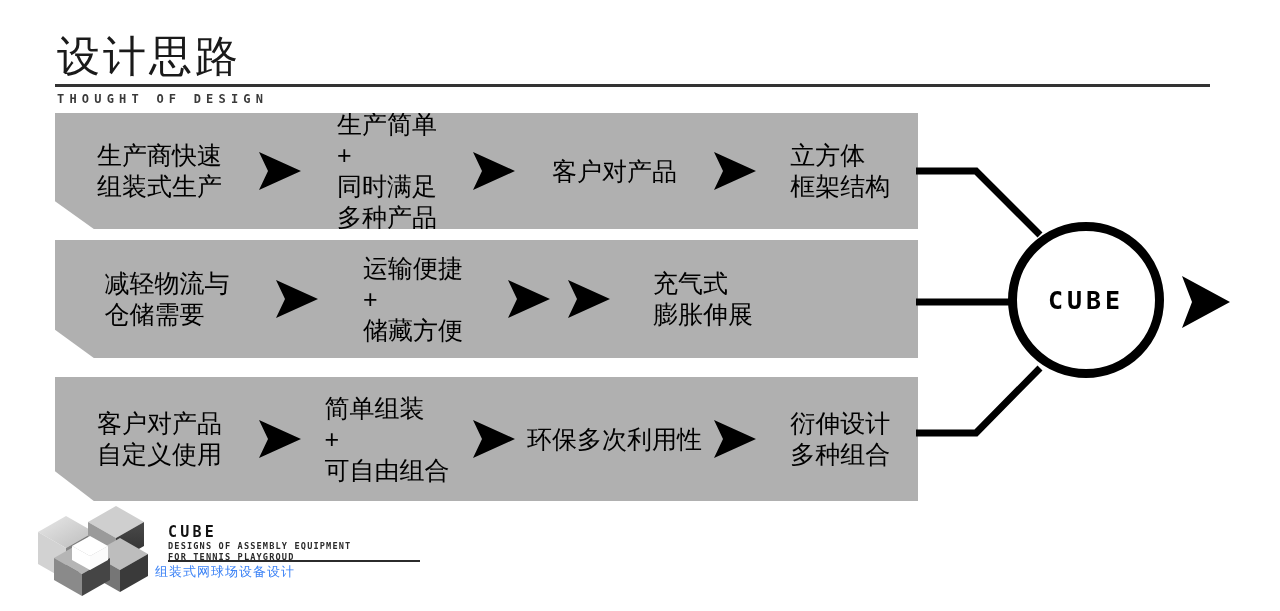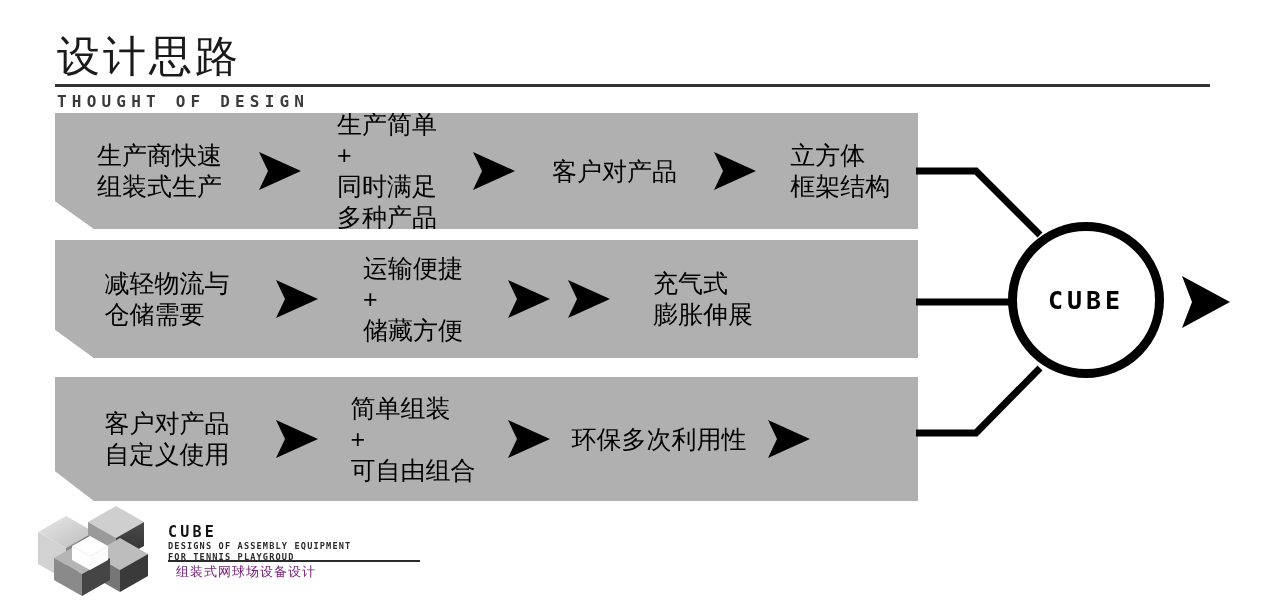--- a/index.html
+++ b/index.html
@@ -35,21 +35,21 @@
     left: 55px;
     top: 84px;
     width: 1155px;
     height: 3px;
     background: #333333;
   }
   #subtitle {
     position: absolute;
     left: 57px;
     top: 92px;
-    font-size: 16px;
+    font-size: 12px;
     letter-spacing: 5.2px;
     font-weight: 700;
     color: #3a3a3a;
     white-space: nowrap;
     font-family: "DejaVu Sans Mono", monospace;
   }
 
   
   .band {
     position: absolute;
@@ -153,25 +153,25 @@
   #logo-rule {
     position: absolute;
     left: 138px;
     top: 60px;
     width: 252px;
     height: 1.5px;
     background: #2b2b2b;
   }
   #logo-cn {
     position: absolute;
-    left: 146px;
+    left: 125px;
     top: 63px;
     font-size: 13px;
     letter-spacing: 1px;
-    color: #701a75;
+    color: #3b82f6;
     white-space: nowrap;
   }
 </style>
 </head>
 <body>
 
 <div id="header">
   <div id="page-title">设计思路</div>
   <div id="title-rule"></div>
   <div id="subtitle">THOUGHT OF DESIGN</div>
@@ -249,20 +249,22 @@
       <svg class="chev" width="46" height="42" viewBox="0 0 46 42" aria-hidden="true">
         <path d="M2 2 L44 21 L2 40 L11 21 Z" fill="#000"></path>
       </svg>
     </div>
     <div class="cell c2">环保多次利用性</div>
     <div class="arrow-cell">
       <svg class="chev" width="46" height="42" viewBox="0 0 46 42" aria-hidden="true">
         <path d="M2 2 L44 21 L2 40 L11 21 Z" fill="#000"></path>
       </svg>
     </div>
+    <div class="cell c3">衍伸设计
+多种组合</div>
   </div>
 </div>
 
 <div id="cluster">
   <svg width="380" height="400" viewBox="0 0 380 400">
 
     <path d="M16 71 L76 71 L140 135" fill="none" stroke="#000" stroke-width="7"></path>
 
     <path d="M16 202 L112 202" fill="none" stroke="#000" stroke-width="7"></path>
 

